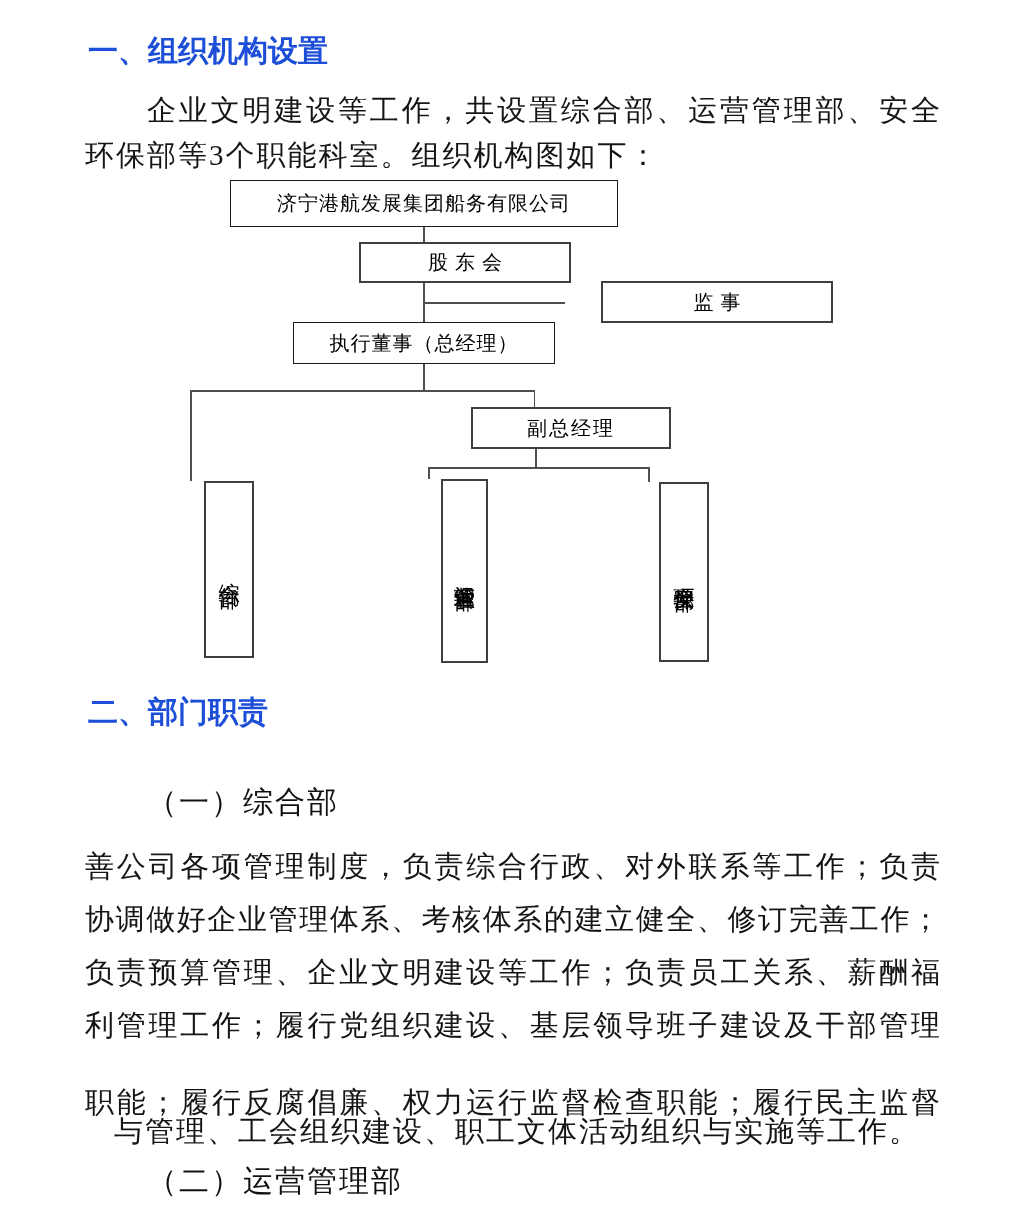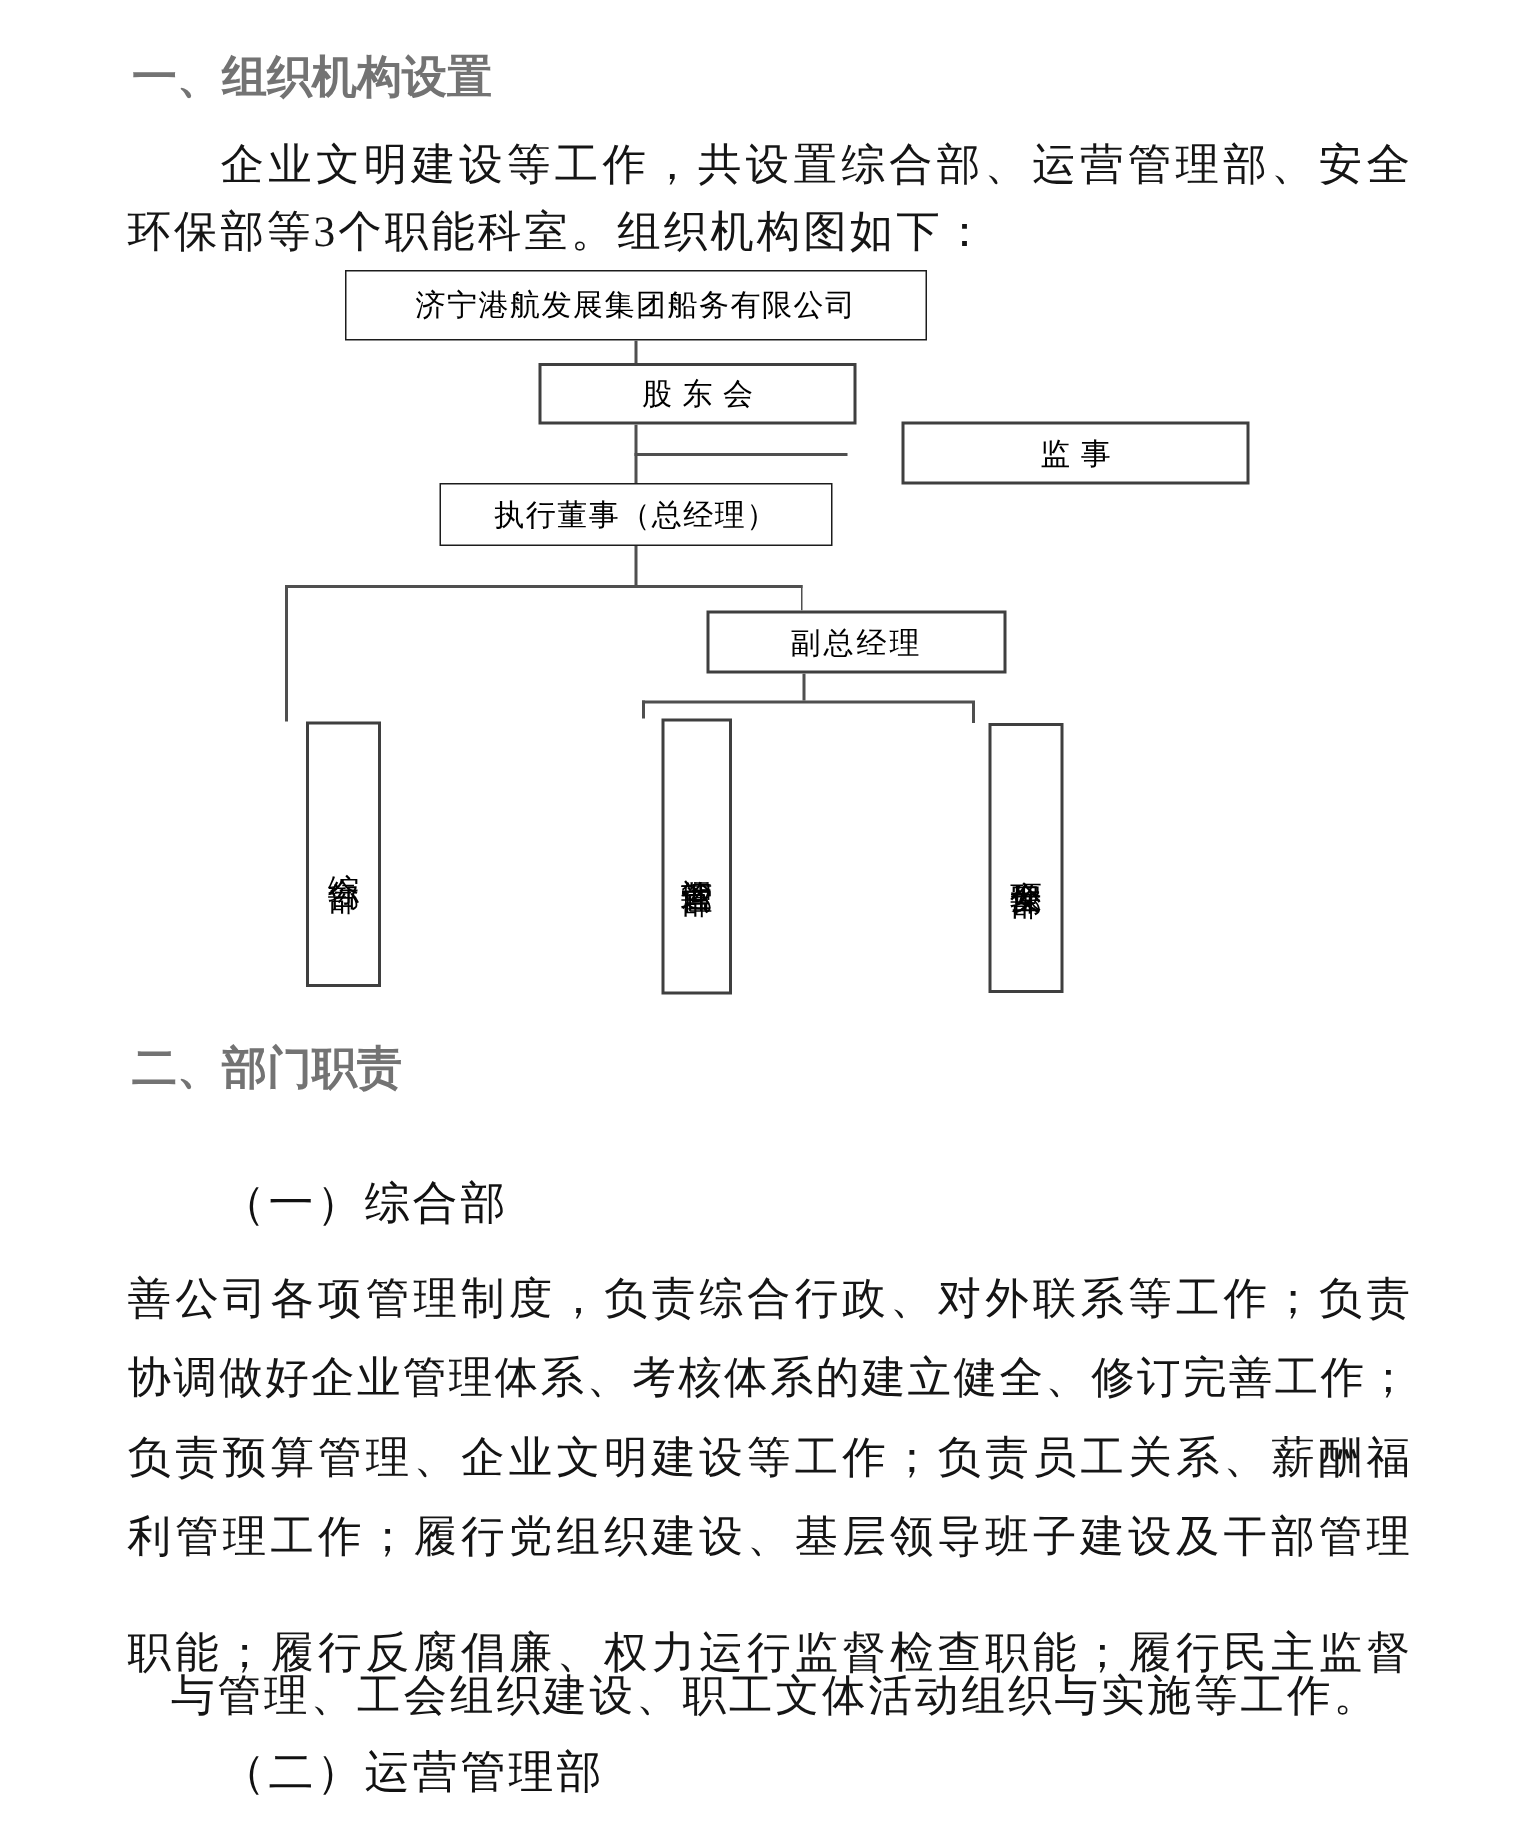--- a/index.html
+++ b/index.html
@@ -10,21 +10,21 @@
     background:#ffffff;
     font-family:"Liberation Serif", serif;
     color:#1a1a1a;
     overflow:hidden;
   }
   .abs{position:absolute;}
   .h-main{
     font-family:"Liberation Sans", sans-serif;
     font-weight:bold;
     font-size:30px;
-    color:#737373;
+    color:#1d4ed8;
     white-space:nowrap;
   }
   .sub-head{
     font-family:"Liberation Serif", serif;
     font-size:30px;
     color:#111;
     white-space:nowrap;
     letter-spacing:2px;
   }
   .body-line{

